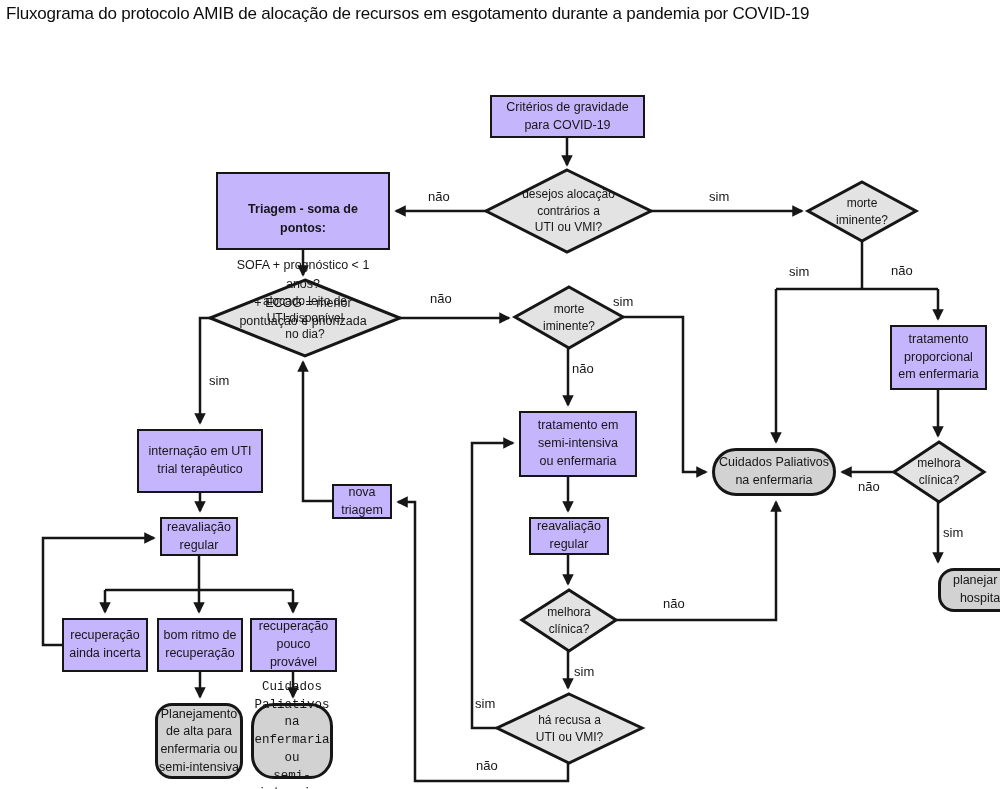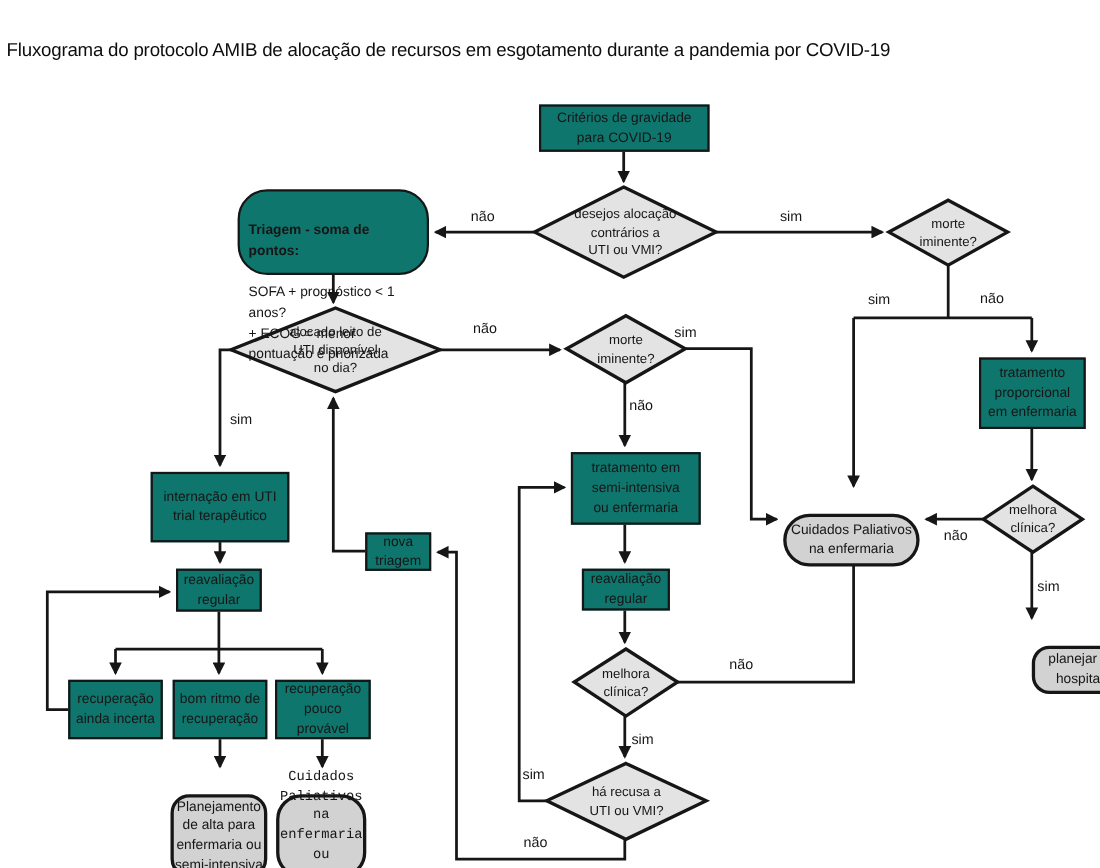--- a/index.html
+++ b/index.html
@@ -2,39 +2,39 @@
 <html><head>
 <meta charset="utf-8">
 <style>
   html,body{margin:0;padding:0;background:#ffffff;}
   #canvas{
     position:relative;width:1000px;height:789px;background:#ffffff;
     font-family:"Liberation Sans",sans-serif;color:#161616;overflow:hidden;
   }
   #page-title{
     position:absolute;left:6px;top:4px;width:988px;
-    font-size:17px;line-height:1.2;color:#0d0d0d;letter-spacing:-0.2px;margin-top:32px;
+    font-size:17px;line-height:1.2;color:#0d0d0d;letter-spacing:-0.2px;
   }
   svg.wires{position:absolute;left:0;top:0;width:1000px;height:789px;}
   .edge{stroke:#161616;stroke-width:2.5;fill:none;}
   .edge.arrow{marker-end:url(#ah);}
   .dshape{fill:#e3e3e3;stroke:#161616;stroke-width:3;}
   .node{
-    position:absolute;box-sizing:border-box;background:#0f766e;
+    position:absolute;box-sizing:border-box;background:#c4b5fd;
     border:2.5px solid #161616;display:flex;align-items:center;justify-content:center;
     text-align:center;font-size:12.5px;line-height:1.42;white-space:pre-line;
   }
-  .node.term{background:#d2d2d2;margin-top:19px;}
+  .node.term{background:#d2d2d2;}
   .dtext{
     position:absolute;display:flex;align-items:center;justify-content:center;
     text-align:center;font-size:12px;line-height:1.4;white-space:pre-line;
     background:transparent;pointer-events:none;
   }
   .elabel{position:absolute;font-size:13px;white-space:nowrap;background:transparent;}
-  #triagem-box{align-items:flex-start;justify-content:flex-start;text-align:left;padding:7px 8px;font-size:12.5px;line-height:1.5;display:block;border-radius:27px;}
+  #triagem-box{align-items:flex-start;justify-content:flex-start;text-align:center;padding:7px 8px;font-size:12.5px;line-height:1.5;display:block;}
   #triagem-box .tb-title{font-weight:bold;display:block;}
   #triagem-box .tb-body{display:block;white-space:pre-line;}
 </style>
 </head>
 <body>
 
 <div id="canvas">
 
   <div id="page-title">Fluxograma do protocolo AMIB de alocação de recursos em esgotamento durante a pandemia por COVID-19</div>
 

